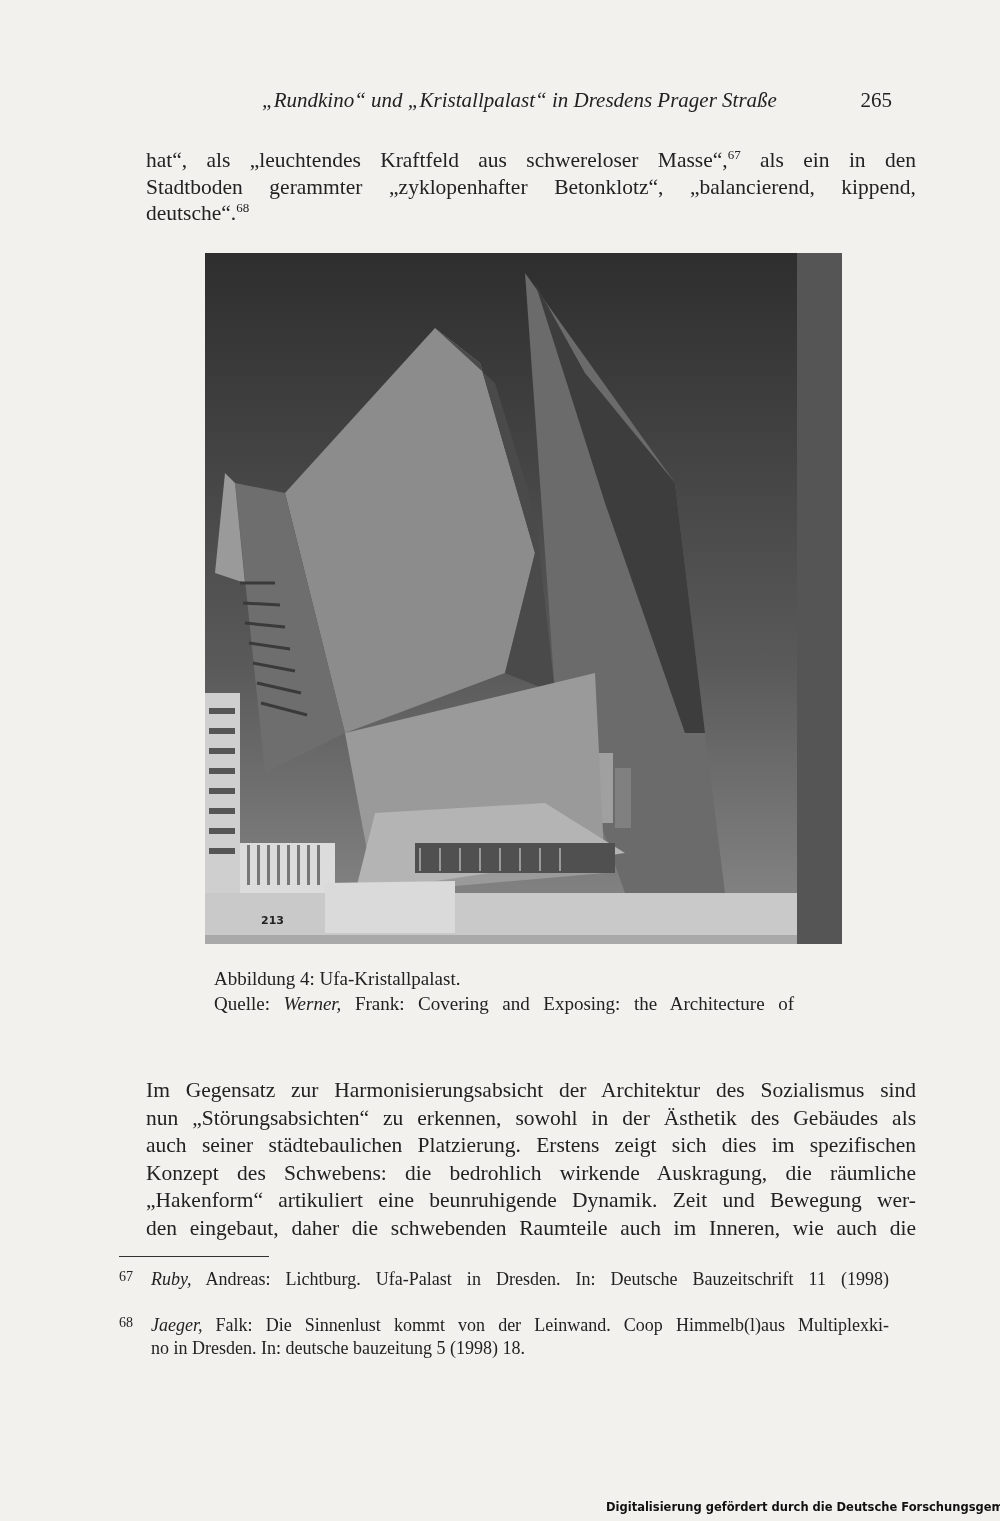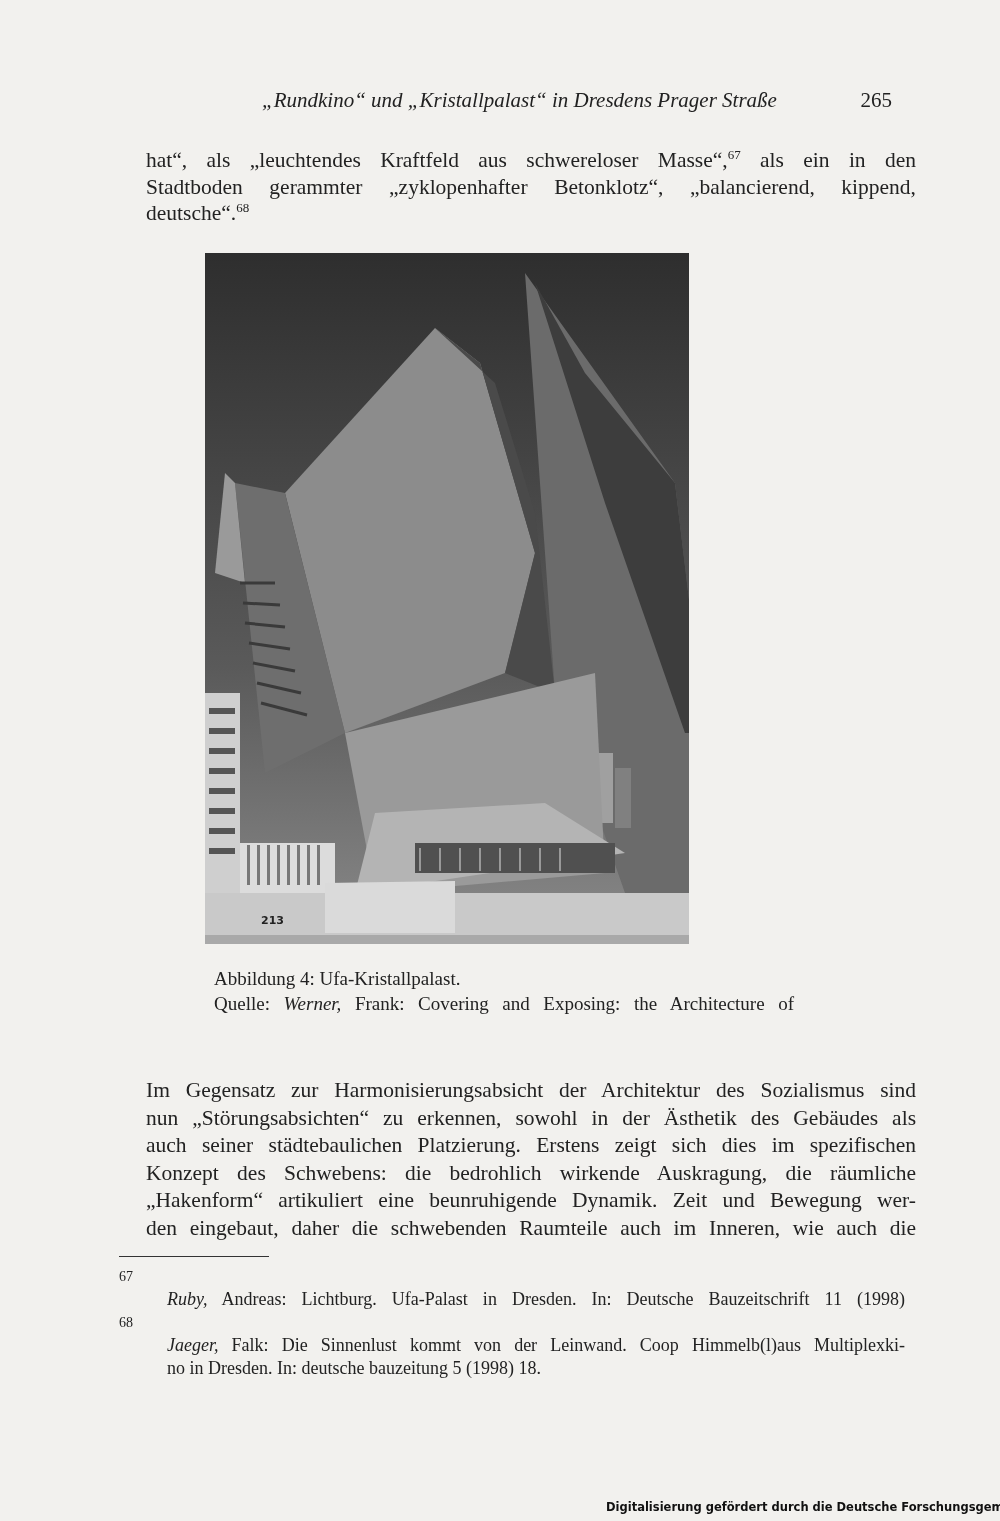--- a/index.html
+++ b/index.html
@@ -6,28 +6,28 @@
   body{width:1000px;height:1521px;background:#f2f1ee;position:relative;overflow:hidden;
        font-family:"Liberation Serif","DejaVu Serif",serif;color:#222;}
   .abs{position:absolute;}
   .header{left:262px;top:88px;width:630px;height:30px;font-size:21px;}
   .header .title{position:absolute;left:0;top:0;font-style:italic;}
   .header .pno{position:absolute;right:0;top:0;}
   .para{left:119px;width:770px;font-size:21.5px;line-height:26.6px;text-align:justify;margin-left:27px;}
   .para .line{display:block;text-align:justify;text-align-last:justify;white-space:nowrap;}
   .para .line.last{text-align-last:left;}
   sup{font-size:13px;vertical-align:super;line-height:0;}
-  .figure{left:205px;top:253px;width:484px;height:691px;background:#555;overflow:hidden;}
+  .figure{left:205px;top:253px;width:637px;height:691px;background:#555;overflow:hidden;}
   .caption{left:214px;top:967px;width:580px;font-size:19px;line-height:24.5px;}
   .caption .line{display:block;white-space:nowrap;}
   .caption .c2{text-align:justify;text-align-last:justify;}
   .rule{left:119px;top:1256px;width:150px;height:1px;background:#333;}
   .fn{left:119px;width:770px;font-size:18px;line-height:23px;}
   .fn .num{position:absolute;left:0;top:-3px;font-size:14px;}
-  .fn .txt{position:absolute;left:48px;width:738px;margin-top:20px;}
+  .fn .txt{position:absolute;left:32px;width:738px;}
   .fn .line{display:block;white-space:nowrap;}
   .fn .j{text-align:justify;text-align-last:justify;}
   .footer{left:606px;top:1500px;font-family:"DejaVu Sans",sans-serif;font-size:11.5px;font-weight:bold;color:#111;white-space:nowrap;}
 </style>
 </head>
 <body>
 
 <div class="abs header">
   <span class="title">„Rundkino“ und „Kristallpalast“ in Dresdens Prager Straße</span>
   <span class="pno">265</span>

